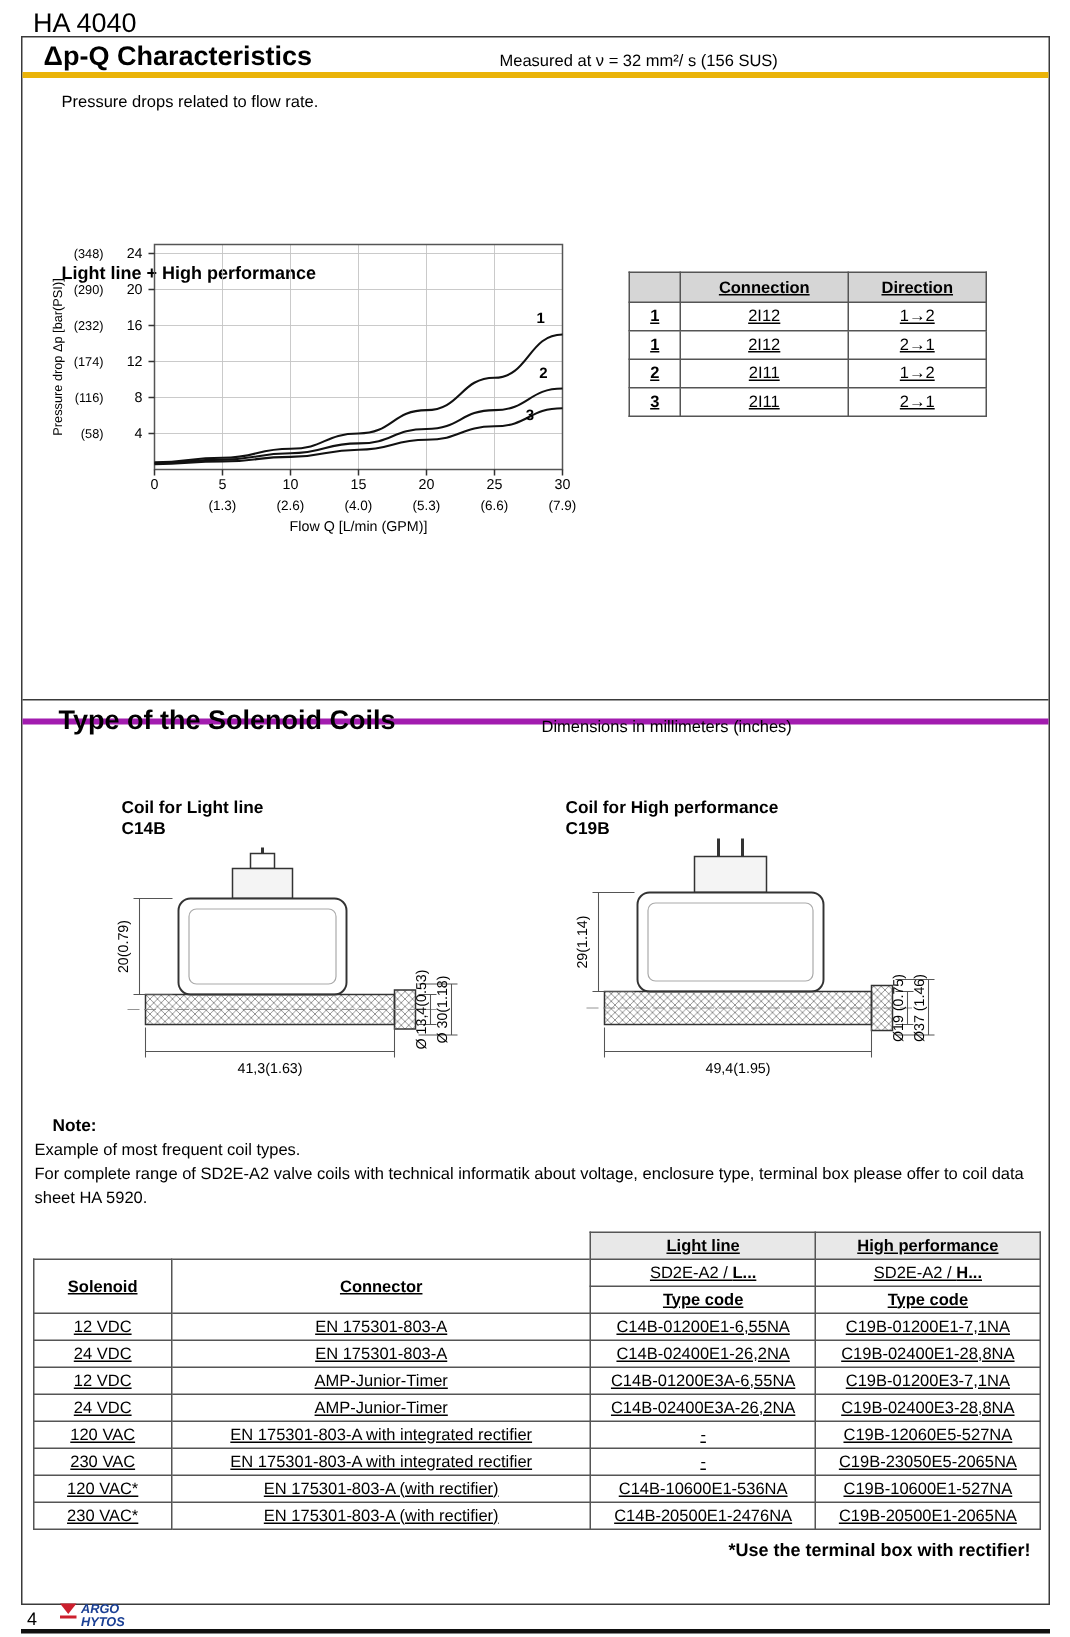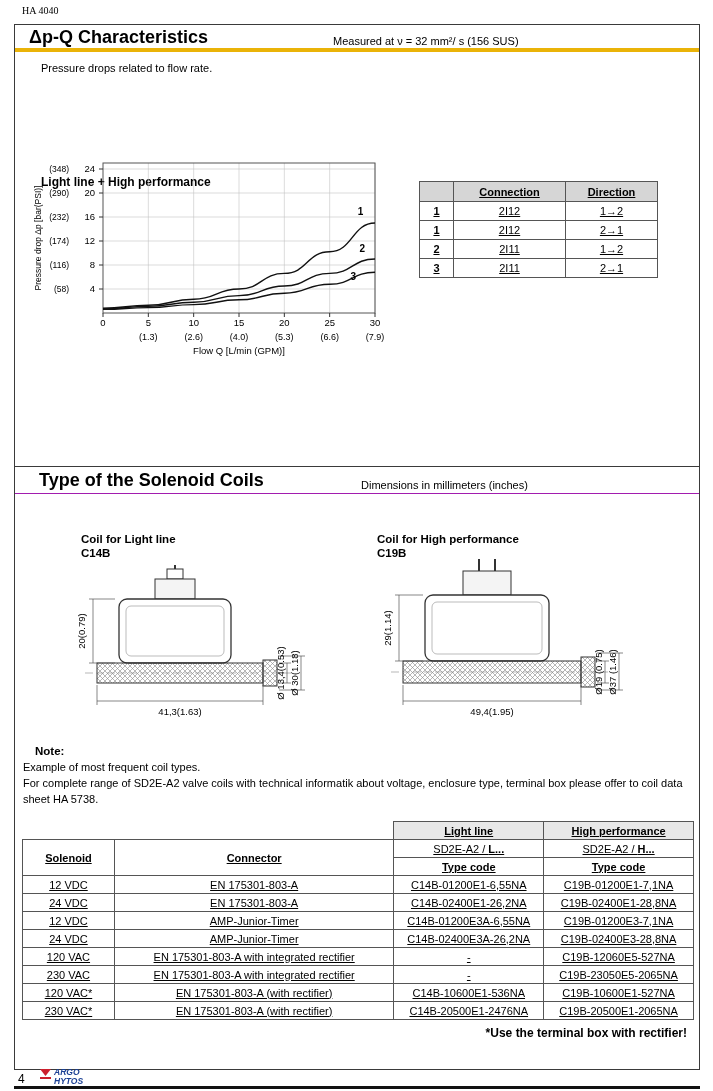--- a/index.html
+++ b/index.html
@@ -3,38 +3,38 @@
 <meta charset="utf-8">
 <style>
   * { box-sizing: border-box; }
   html,body { margin:0; padding:0; }
   body {
     width:713px; height:1091px; background:#ffffff; position:relative;
     font-family:"Liberation Sans", sans-serif; color:#000;
   }
   .abs { position:absolute; }
   .main-box { position:absolute; left:14px; top:24px; width:686px; height:1046px; border:1.5px solid #3a3a3a; }
-  .doc-number { position:absolute; left:22px; top:5px; font-size:10px;font-family:Liberation Serif, serif; }
+  .doc-number { position:absolute; left:22px; top:5px; font-size:18px; }
   .sec-head1 { position:absolute; left:0; top:0; width:100%; height:27px; border-bottom:4px solid #eab308; }
   .sec1-title { position:absolute; left:14px; top:2px; font-size:18px; font-weight:bold; }
   .measured { position:absolute; left:318px; top:10px; font-size:11px; }
   .desc { position:absolute; left:26px; top:37px; font-size:11px; }
   .legend { position:absolute; left:26px; top:108px; font-size:12px; font-weight:bold;margin-top:42px; }
   svg text { font-family:"Liberation Sans", sans-serif; }
   .dim { font-size:9.5px; fill:#000; }
 
   table.grid { border-collapse:collapse;text-decoration:underline; }
   table.grid th, table.grid td { border:1px solid #555; font-size:11px; padding:1px 4px; text-align:center; }
 
   .conn { position:absolute; left:404px; top:156px; }
   .conn th { background:#d6d6d6; font-weight:bold; height:20px; font-size:11.5px; }
   .conn td { height:19px; font-size:11.5px; background:#fff; }
   .conn td:first-child { font-weight:bold; }
 
-  .sec-head2 { position:absolute; left:0; top:441px; width:100%; height:28px; border-top:1.5px solid #3a3a3a; border-bottom:1px solid #a21caf; }
+  .sec-head2 { position:absolute; left:0; top:441px; width:100%; height:17px; border-top:1.5px solid #3a3a3a; border-bottom:4px solid #a21caf; }
   .sec2-title { position:absolute; left:24px; top:3px; font-size:18px; font-weight:bold; }
   .sec2-sub { position:absolute; left:346px; top:12px; font-size:11px; }
 
   .coil-title { position:absolute; font-size:11.5px; font-weight:bold; line-height:14px; }
   .coil-svg { position:absolute; }
 
   .note { position:absolute; left:8px; top:718px; width:674px; font-size:11px; line-height:16px; }
   .note b { font-size:11.5px;padding-left:12px; }
 
   .sol { position:absolute; left:7px; top:796px; width:672px; }
@@ -240,21 +240,21 @@
     </g>
     <text class="dim" x="26" y="73" transform="rotate(-90 26 73)" text-anchor="middle">29(1.14)</text>
     <text class="dim" x="237" y="117" transform="rotate(-90 237 117)" text-anchor="middle">Ø19 (0.75)</text>
     <text class="dim" x="251" y="117" transform="rotate(-90 251 117)" text-anchor="middle">Ø37 (1.46)</text>
     <text class="dim" x="127" y="160" text-anchor="middle">49,4(1.95)</text>
   </svg>
 
   <div class="note">
     <b>Note:</b>
     <div>Example of most frequent coil types.</div>
-    <div>For complete range of SD2E-A2 valve coils with technical informatik about voltage, enclosure type, terminal box please offer to coil data sheet HA 5738.</div>
+    <div>For complete range of SD2E-A2 valve coils with technical informatik about voltage, enclosure type, terminal box please offer to coil data sheet HA 5920.</div>
   </div>
 
   <table class="grid sol">
     <colgroup>
         <col style="width:92px">
         <col style="width:280px">
         <col style="width:150px">
         <col style="width:150px">
       </colgroup>
     <thead>

